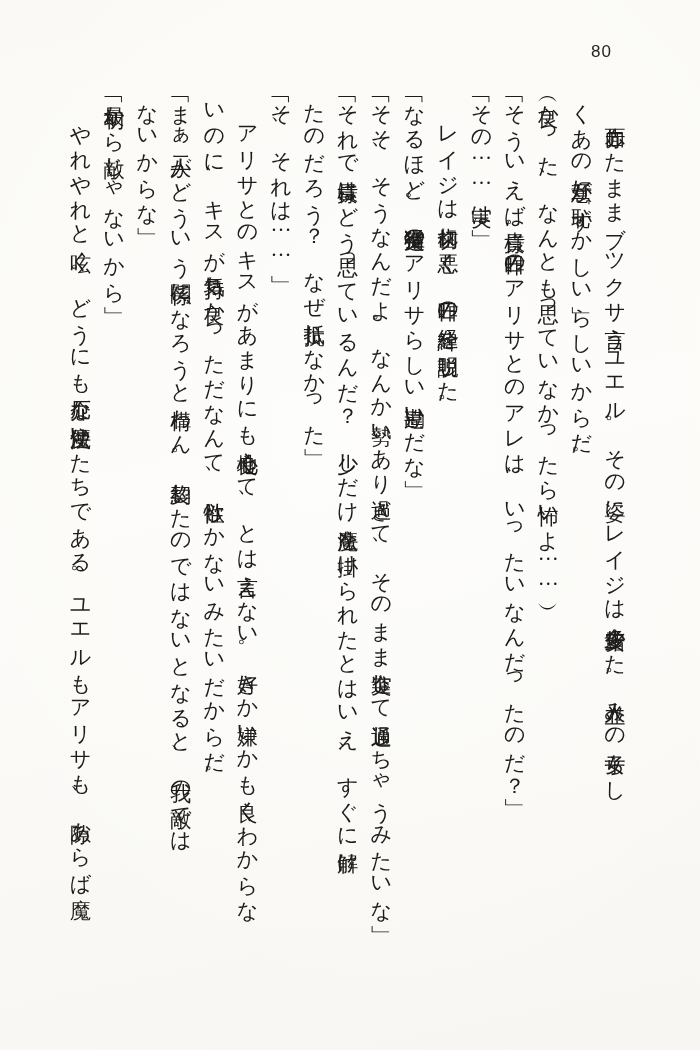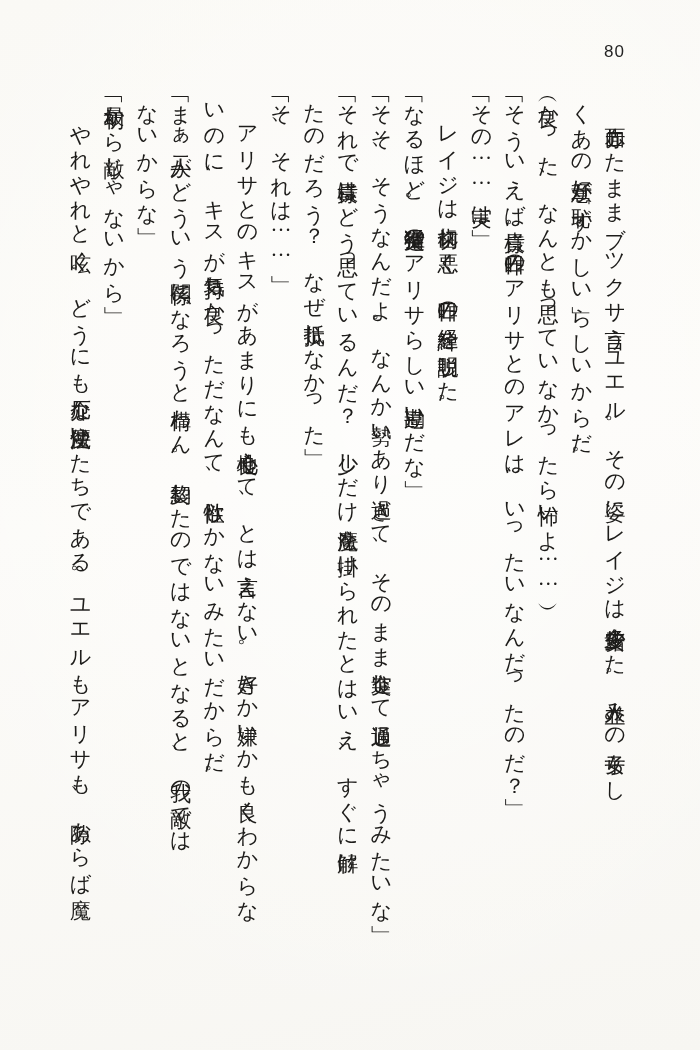--- a/index.html
+++ b/index.html
@@ -22,21 +22,21 @@
     height: 1050px;
     background:
       radial-gradient(ellipse 120% 100% at 55% 40%, rgba(255,255,255,0.55) 0%, rgba(255,255,255,0) 60%),
       linear-gradient(168deg, #faf9f5 0%, #fcfbf8 45%, #f7f6f2 100%);
   }
   .page-number {
     position: absolute;
     top: 42px;
     left: 591px;
     width: 34px;
-    text-align: right;
+    text-align: left;
     font-family: "Liberation Sans", "DejaVu Sans", sans-serif;
     font-size: 17px;
     font-weight: 500;
     letter-spacing: 1px;
     color: #242424;
   }
   .text-block {
     position: absolute;
     top: 89px;
     right: 69px;

